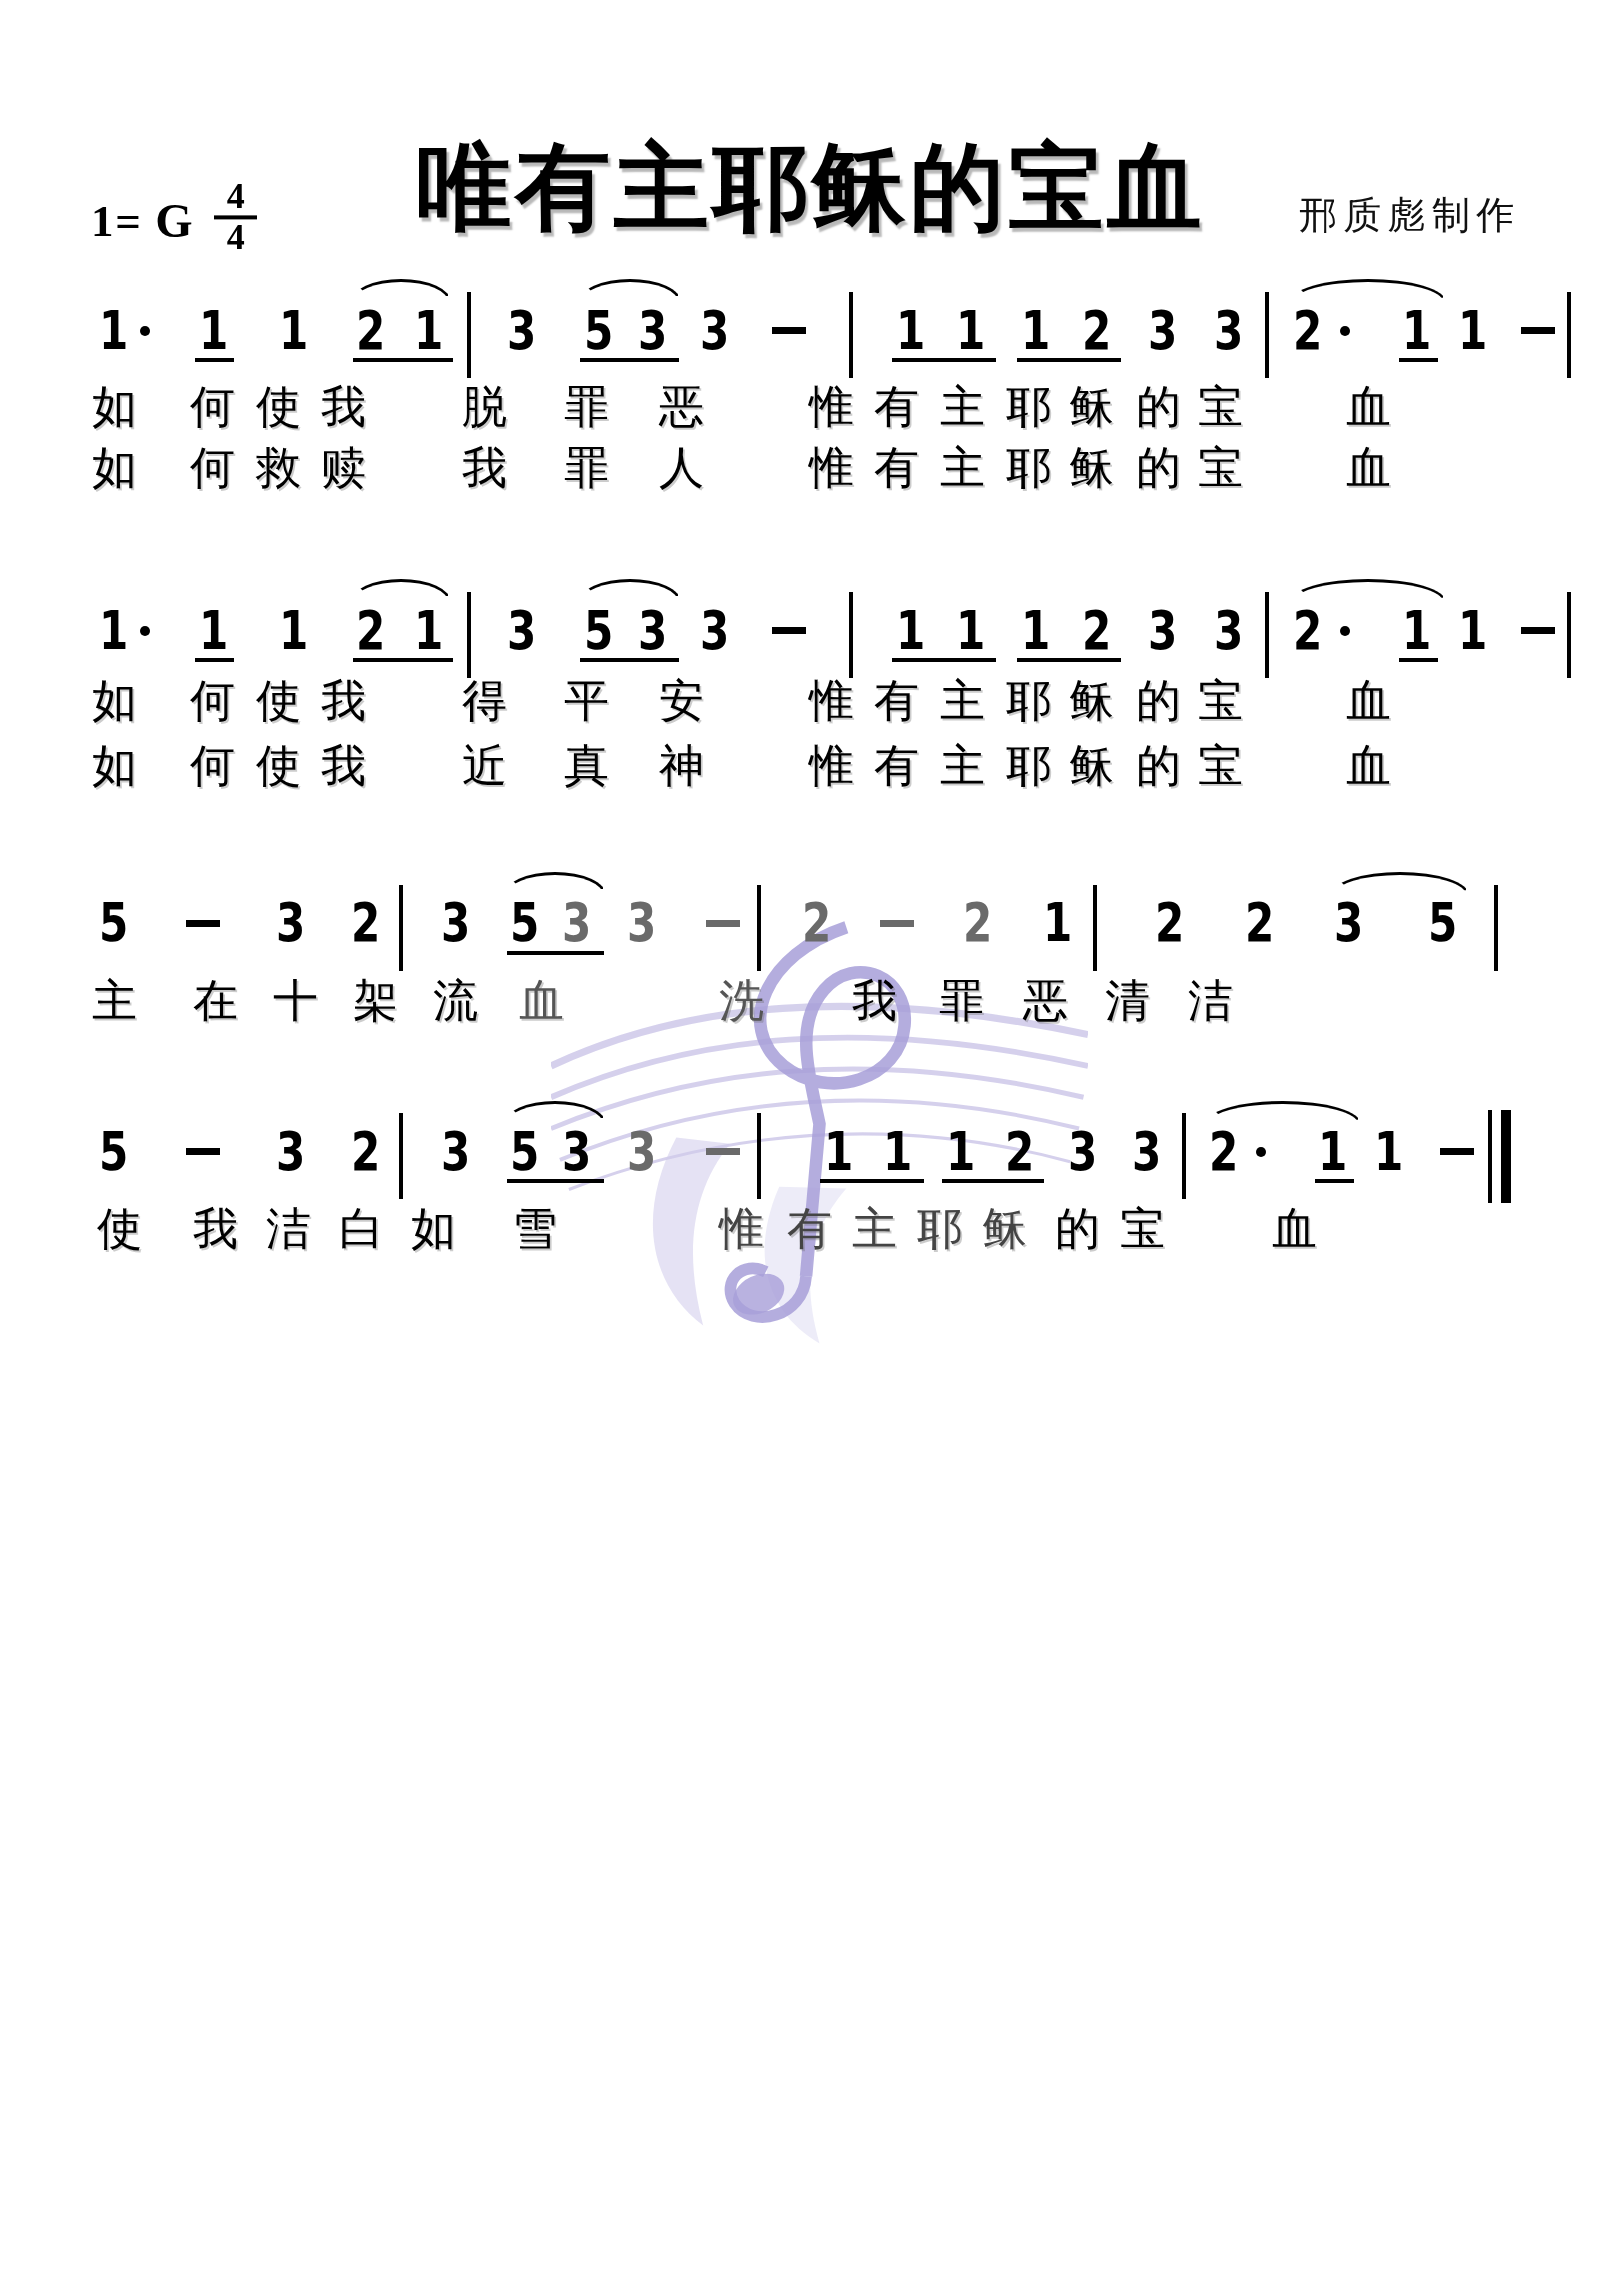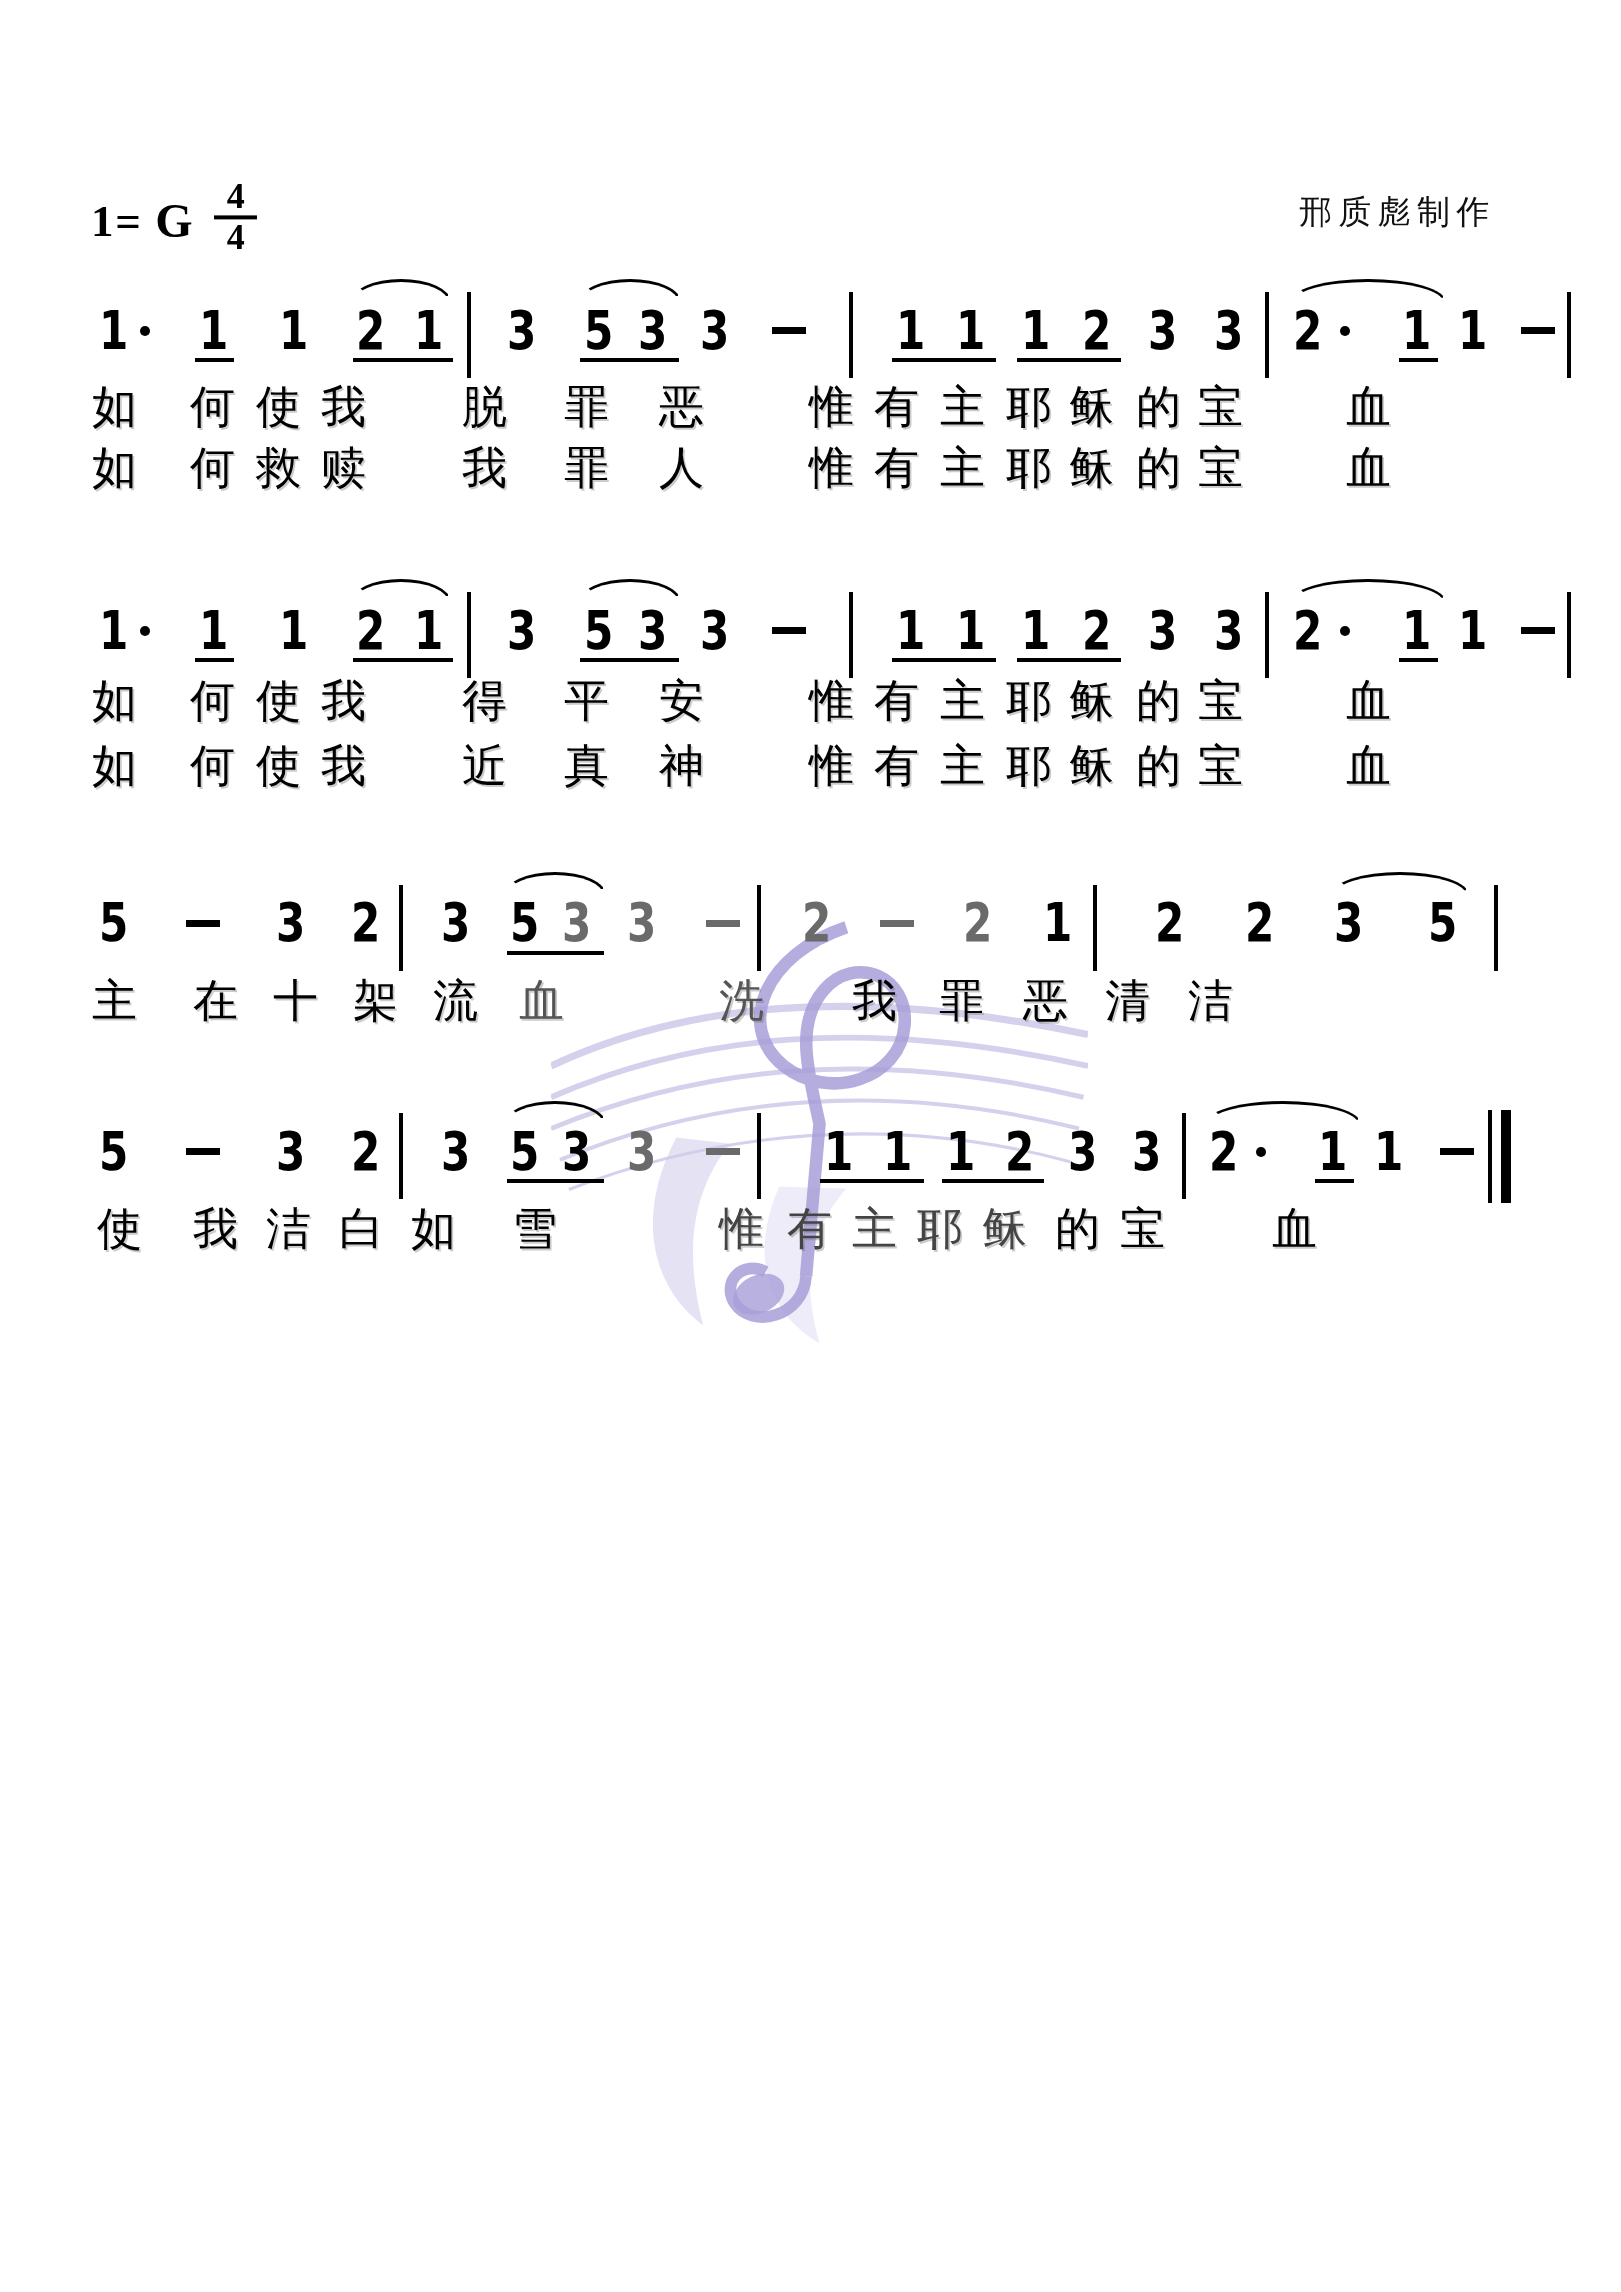--- a/index.html
+++ b/index.html
@@ -7,21 +7,21 @@
         font-family:"Liberation Serif", serif;}
   .title{position:absolute;left:811px;top:77px;transform:translateX(-50%);white-space:nowrap;
          font-size:95px;font-weight:900;color:#000;letter-spacing:3.6px;line-height:1;
          text-shadow:2.7px 3.6px 1.8px rgba(0,0,0,.28);font-family:"Liberation Serif",serif;}
   .keysig{position:absolute;left:91px;top:184px;display:flex;align-items:center;gap:9px;}
   .ks-main{font-size:45px;font-weight:700;letter-spacing:1.8px;line-height:1;}
   .ks-key{font-size:48px;font-weight:700;line-height:1;margin-left:3.6px;}
   .frac{display:flex;flex-direction:column;align-items:center;margin-left:12.5px;transform:translateY(-3.6px);}
   .frac .fv{font-size:36px;font-weight:800;line-height:.92;}
   .fracbar{width:43px;height:4.5px;background:#000;margin:1.8px 0;}
-  .credit{position:absolute;left:1299px;top:190px;font-size:33px;color:#111;letter-spacing:6.3px;
+  .credit{position:absolute;left:1299px;top:190px;font-size:38px;color:#111;letter-spacing:6.3px;
           font-family:"Liberation Serif",serif;}
   #notation{position:absolute;left:0;top:0;width:100%;height:100%;z-index:2;}
   .note{position:absolute;font-family:"DejaVu Sans",sans-serif;font-weight:800;font-size:54px;
         line-height:1;color:#000;transform:scaleX(.78);transform-origin:0 0;}
   .note.gray{color:#6a6a6a;}
   .dot{position:absolute;width:9.9px;height:9.9px;border-radius:50%;background:#000;}
   .dash{position:absolute;width:34px;height:7.2px;background:#000;}
   .dash.gray{background:#6a6a6a;}
   .bar{position:absolute;width:3.6px;background:#000;}
   .beam{position:absolute;height:3.6px;background:#000;}
@@ -44,20 +44,21 @@
       <path d="M10,270 C180,200 370,180 590,235" stroke-width="4.5"></path>
       <path d="M20,303 C190,238 380,218 580,272" stroke-width="3.5"></path>
     </g>
     <path d="M140,245 C95,330 110,410 170,455 C148,370 158,305 200,252 Z" fill="#cfcaeb" opacity="0.55"></path>
     <path d="M255,300 C222,375 240,440 300,475 C280,405 288,350 330,302 Z" fill="#d8d4f0" opacity="0.45"></path>
     <path d="M330,10 C240,40 205,120 260,165 C310,205 390,180 395,120 C400,65 340,40 305,80 C270,120 290,180 300,230 L285,400" fill="none" stroke="#a79fd8" stroke-width="14" opacity="0.85"></path>
     <path d="M285,400 C282,445 225,460 205,430 C190,405 215,382 240,395" fill="none" stroke="#a79fd8" stroke-width="13" opacity="0.85"></path>
     <ellipse cx="232" cy="420" rx="30" ry="21" transform="rotate(-25 232 420)" fill="#a79fd8" opacity="0.8"></ellipse>
   </svg>
 
+  <h1 class="title">唯有主耶稣的宝血</h1>
 
   <div class="keysig">
     <span class="ks-main">1=</span>
     <span class="ks-key">G</span>
     <span class="frac">
       <span class="fv">4</span>
       <span class="fracbar"></span>
       <span class="fv">4</span>
     </span>
   </div>

